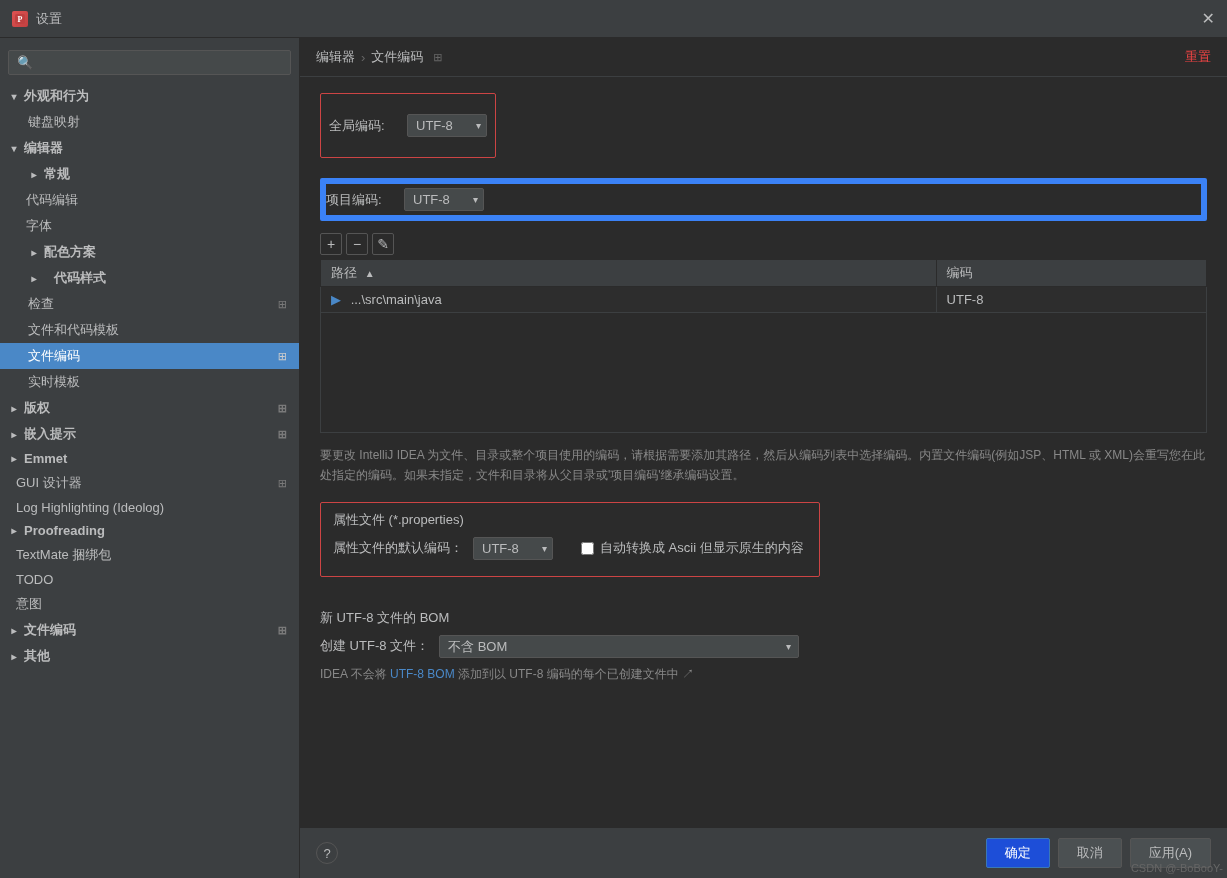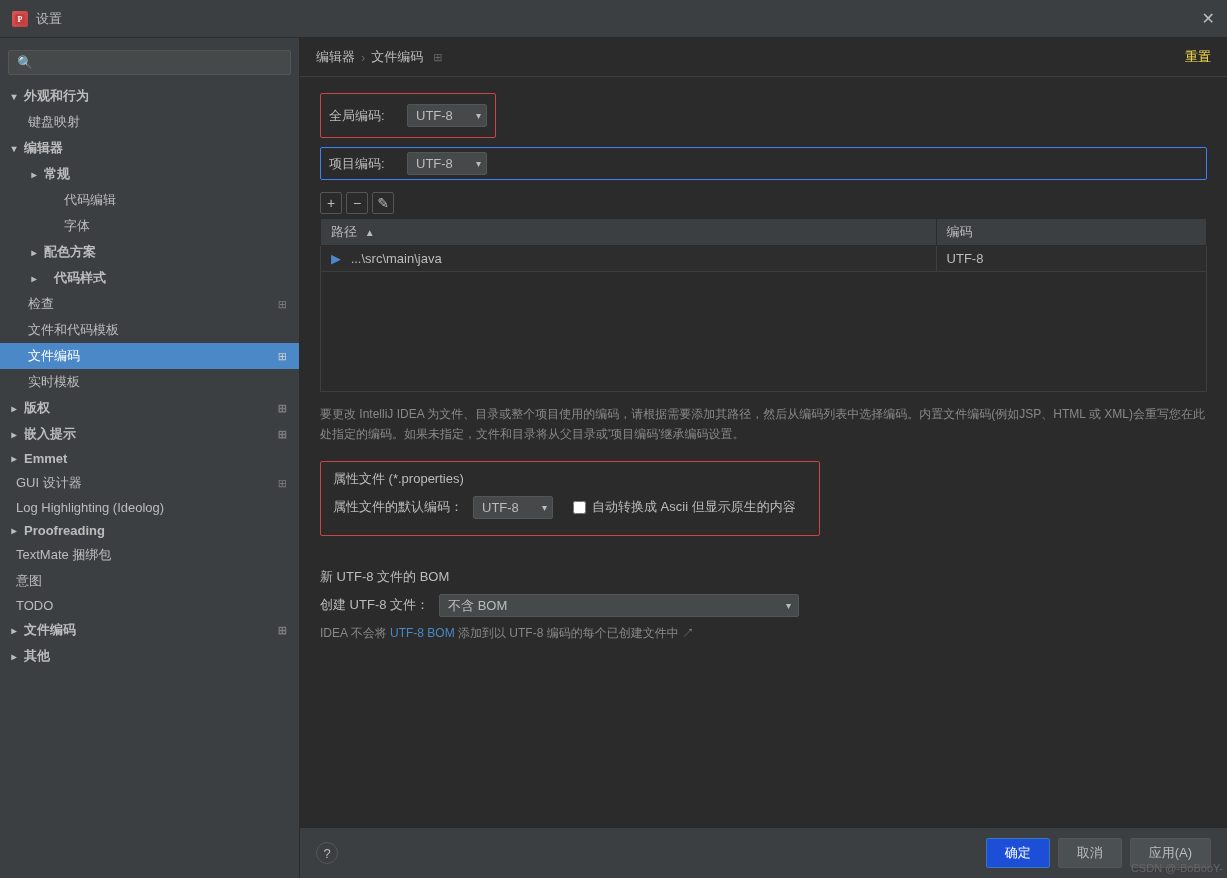--- a/index.html
+++ b/index.html
@@ -80,21 +80,21 @@
       cursor: pointer;
       color: #bbbcbd;
       font-size: 13px;
       white-space: nowrap;
     }
     .sidebar-item.active {
       background: #4a88c7;
       color: #ffffff;
     }
     .sidebar-item.indent1 { padding-left: 28px; }
-    .sidebar-item.indent2 { padding-left: 64px; }
+    .sidebar-item.indent2 { padding-left: 26px; }
     .sidebar-group {
       display: flex;
       align-items: center;
       padding: 4px 12px 4px 8px;
       cursor: pointer;
       color: #bbbcbd;
       font-size: 13px;
       font-weight: bold;
     }
     .chevron {
@@ -135,21 +135,21 @@
       gap: 6px;
     }
     .breadcrumb-sep { color: #666; }
     .breadcrumb-icon {
       font-size: 11px;
       color: #666;
       margin-left: 4px;
     }
     .reset-link {
       margin-left: auto;
-      color: #fde047;
+      color: #ef4444;
       cursor: pointer;
       font-size: 13px;
     }
     .right-body {
       flex: 1;
       overflow-y: auto;
       padding: 16px 20px;
     }
     
     .encoding-row {
@@ -468,25 +468,25 @@
     <div class="sidebar-group">
       <span class="chevron closed"></span>
       <span>Proofreading</span>
     </div>
 
     <div class="sidebar-item">
       <span>TextMate 捆绑包</span>
     </div>
 
     <div class="sidebar-item">
+      <span>TODO</span>
+    </div>
+
+    <div class="sidebar-item">
       <span>意图</span>
-    </div>
-
-    <div class="sidebar-item">
-      <span>TODO</span>
     </div>
 
     <div class="sidebar-group">
       <span class="chevron closed"></span>
       <span>文件编码</span>
       <span class="sidebar-right-icon">⊞</span>
     </div>
 
     <div class="sidebar-group">
       <span class="chevron closed"></span>
@@ -500,34 +500,34 @@
         <span>编辑器</span>
         <span class="breadcrumb-sep">›</span>
         <span>文件编码</span>
         <span class="breadcrumb-icon">⊞</span>
       </div>
       <span class="reset-link">重置</span>
     </div>
 
     <div class="right-body">
       
-      <div style="display:inline-block; border:1px solid #cc4444; padding:10px 8px; margin-bottom:9px; border-radius:2px;">
+      <div style="display:inline-block; border:1px solid #cc4444; padding:20px 8px; margin-bottom:20px; border-radius:2px;">
         <div class="encoding-row" style="margin-bottom:0;">
           <span class="encoding-label">全局编码:</span>
           <div class="encoding-select-wrapper">
             <select class="encoding-select">
               <option>UTF-8</option>
             </select>
             <span class="select-arrow">▾</span>
           </div>
         </div>
       </div>
 
       
-      <div style="display:inline-block; border:1px solid #3b82f6; padding:4px 8px; margin-bottom:12px; margin-left:0; display:flex; border-radius:2px;">
+      <div style="display:inline-block; border:6px solid #3b82f6; padding:4px 0; margin-bottom:12px; margin-left:0; display:flex; border-radius:2px;">
         <div class="encoding-row" style="margin-bottom:0;">
           <span class="encoding-label">项目编码:</span>
           <div class="encoding-select-wrapper">
             <select class="encoding-select">
               <option>UTF-8</option>
             </select>
             <span class="select-arrow">▾</span>
           </div>
         </div>
       </div>
@@ -573,21 +573,21 @@
       <div style="border:1px solid #cc4444; padding:8px 12px; margin-bottom:16px; border-radius:2px; display:inline-block; min-width:500px;">
         <div class="section-title">属性文件 (*.properties)</div>
         <div class="props-row">
           <span class="props-label">属性文件的默认编码：</span>
           <div class="encoding-select-wrapper">
             <select class="encoding-select">
               <option>UTF-8</option>
             </select>
             <span class="select-arrow">▾</span>
           </div>
-          <div class="checkbox-wrapper" style="margin-left:10px;">
+          <div class="checkbox-wrapper" style="margin-left:18px;">
             <input type="checkbox" style="">
             <label>自动转换成 Ascii 但显示原生的内容</label>
           </div>
         </div>
       </div>
 
       
       <div class="bom-section">
         <div class="section-title">新 UTF-8 文件的 BOM</div>
         <div class="bom-row">

